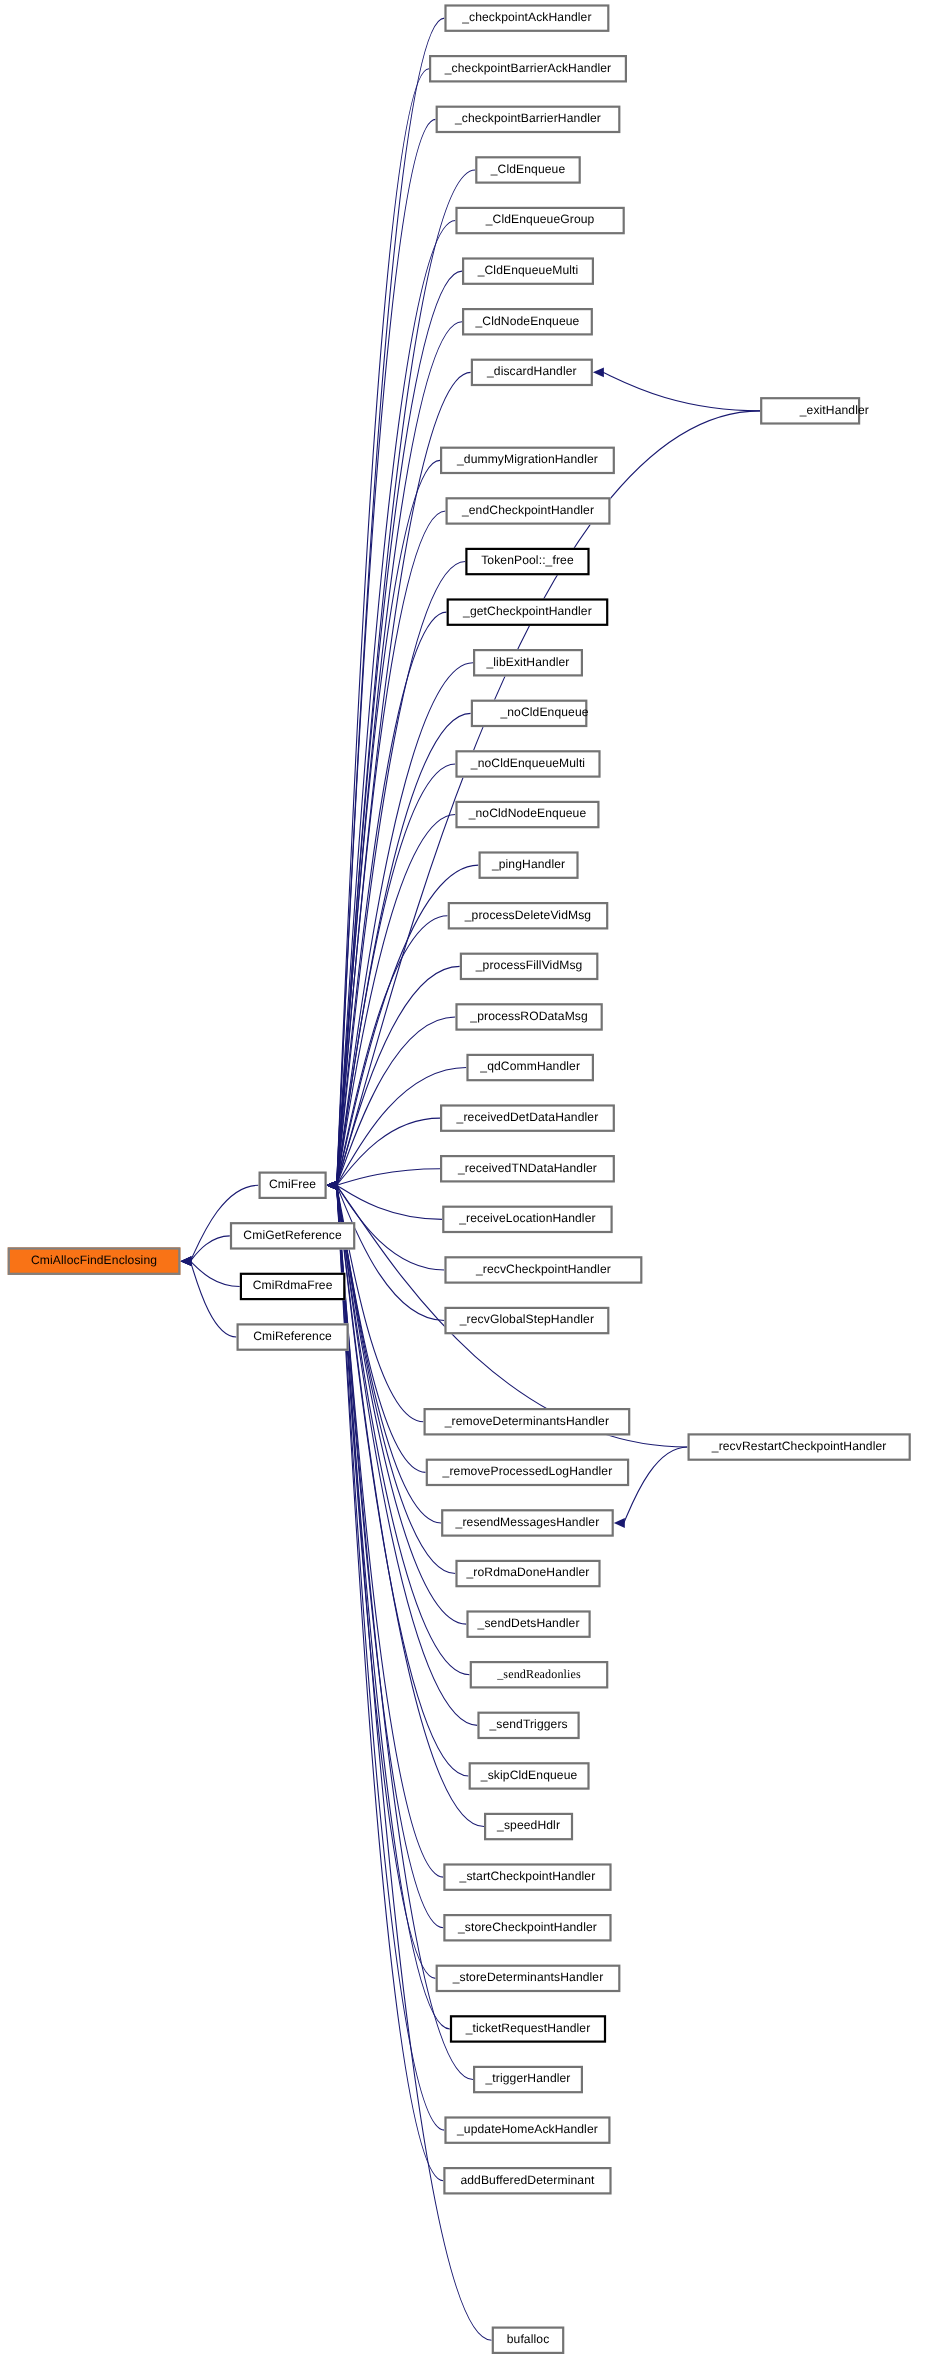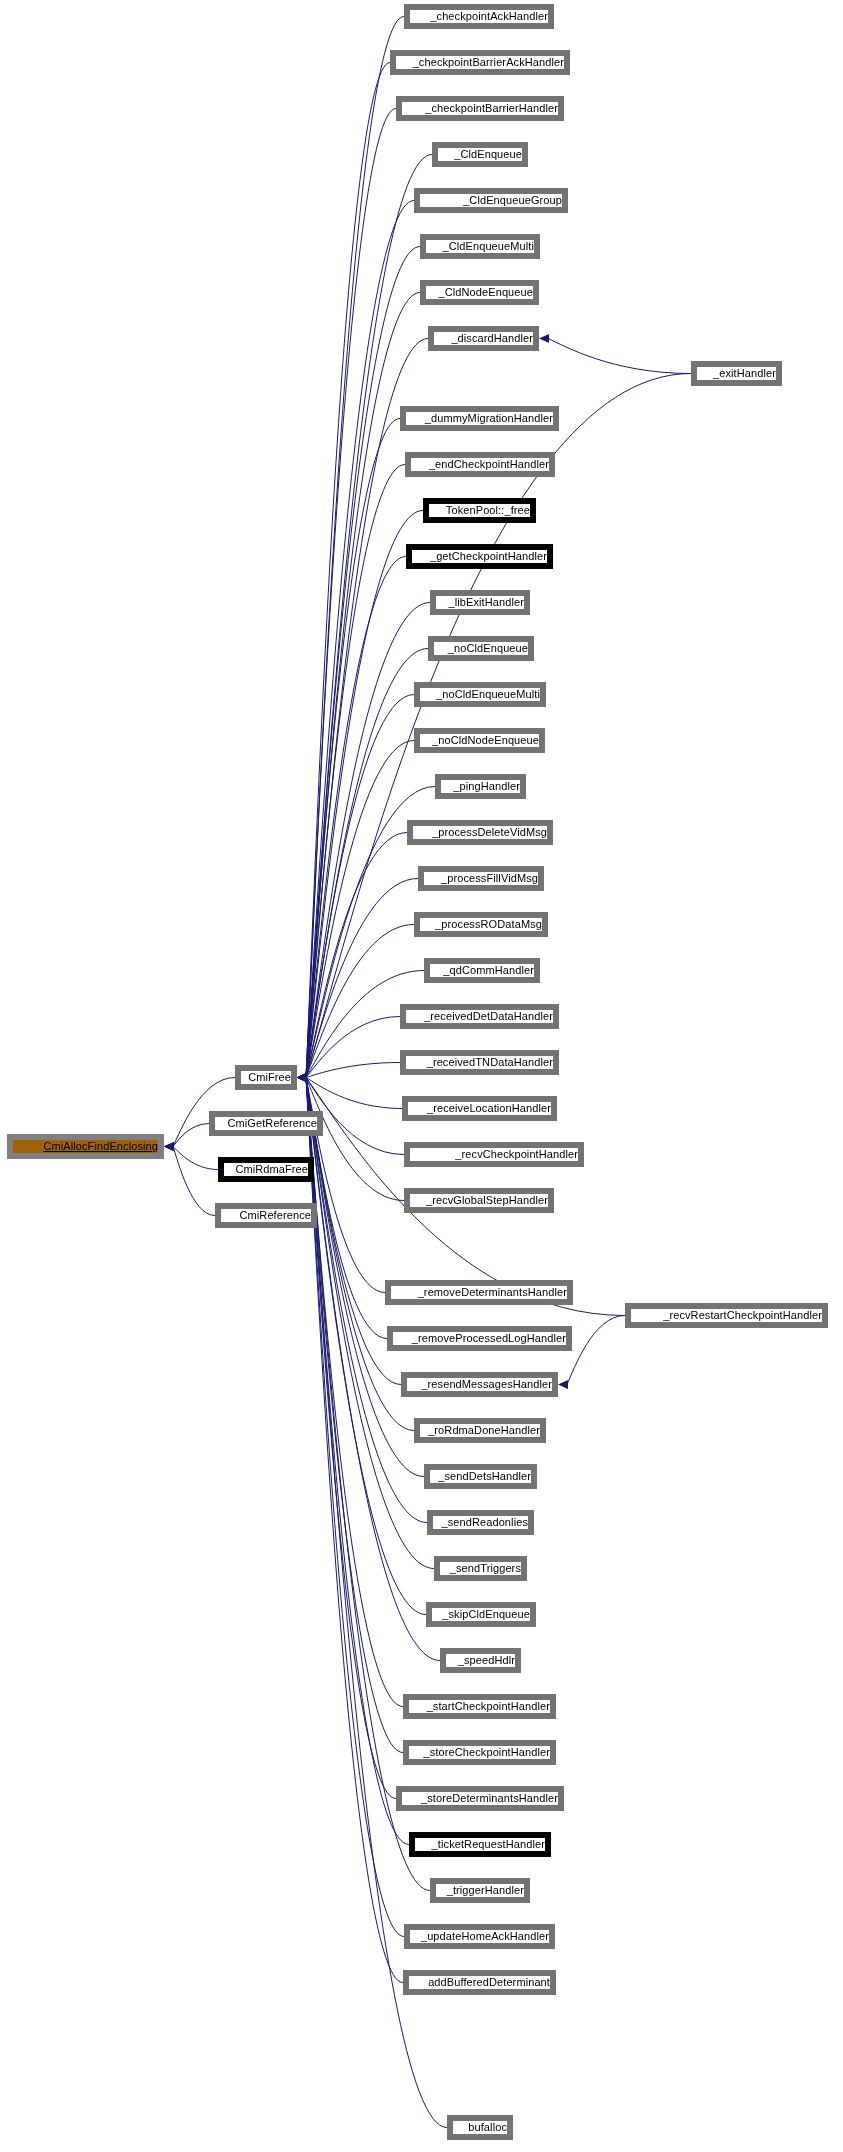--- a/index.html
+++ b/index.html
@@ -9,37 +9,36 @@
     width:843px;
     height:2152px;
     background:#ffffff;
     overflow:hidden;
   }
   #edges{position:absolute;left:0;top:0;width:843px;height:2152px;}
   .node{
     position:absolute;
     box-sizing:border-box;
     background:#ffffff;
-    border:6px solid #737373;
+    border:2px solid #737373;
     color:#000000;
     font-size:11px;
     line-height:1;
     display:flex;
     align-items:center;
-    justify-content:flex-end;
+    justify-content:center;
     white-space:nowrap;
     letter-spacing:0.1px;
     height:25px;
     z-index:5;
   }
   .node.black{border-color:#000000;}
   .node.current{
-    background:#a16207;
+    background:#f97316;
     border-color:#808080;
-    text-decoration:underline;
   }
   .node span{pointer-events:none;}
 </style>
 </head>
 <body>
 
 <div id="graph">
   <svg id="edges" xmlns="http://www.w3.org/2000/svg" viewBox="0 0 843 2152">
       <path d="M235,1077.5 C200.9,1077.5 180.44,1131.32 173,1146.5" fill="none" stroke="#191970" stroke-width="1"></path>
       <polygon points="164,1146.5 174,1142 174,1151" fill="#191970"></polygon>
@@ -251,21 +250,21 @@
     </div>
     <div class="node" style="left: 401px; top: 1372px; width: 157px;">
       <span>_resendMessagesHandler</span>
     </div>
     <div class="node" style="left: 414px; top: 1418px; width: 132px;">
       <span>_roRdmaDoneHandler</span>
     </div>
     <div class="node" style="left: 424px; top: 1464px; width: 113px;">
       <span>_sendDetsHandler</span>
     </div>
-    <div class="node" style="left: 427px; top: 1510px; width: 107px;">
+    <div class="node" style="left: 427px; top: 1510px; width: 126px; font-family: Liberation Serif, serif;">
       <span>_sendReadonlies</span>
     </div>
     <div class="node" style="left: 434px; top: 1556px; width: 93px;">
       <span>_sendTriggers</span>
     </div>
     <div class="node" style="left: 426px; top: 1602px; width: 110px;">
       <span>_skipCldEnqueue</span>
     </div>
     <div class="node" style="left: 440px; top: 1648px; width: 81px;">
       <span>_speedHdlr</span>

